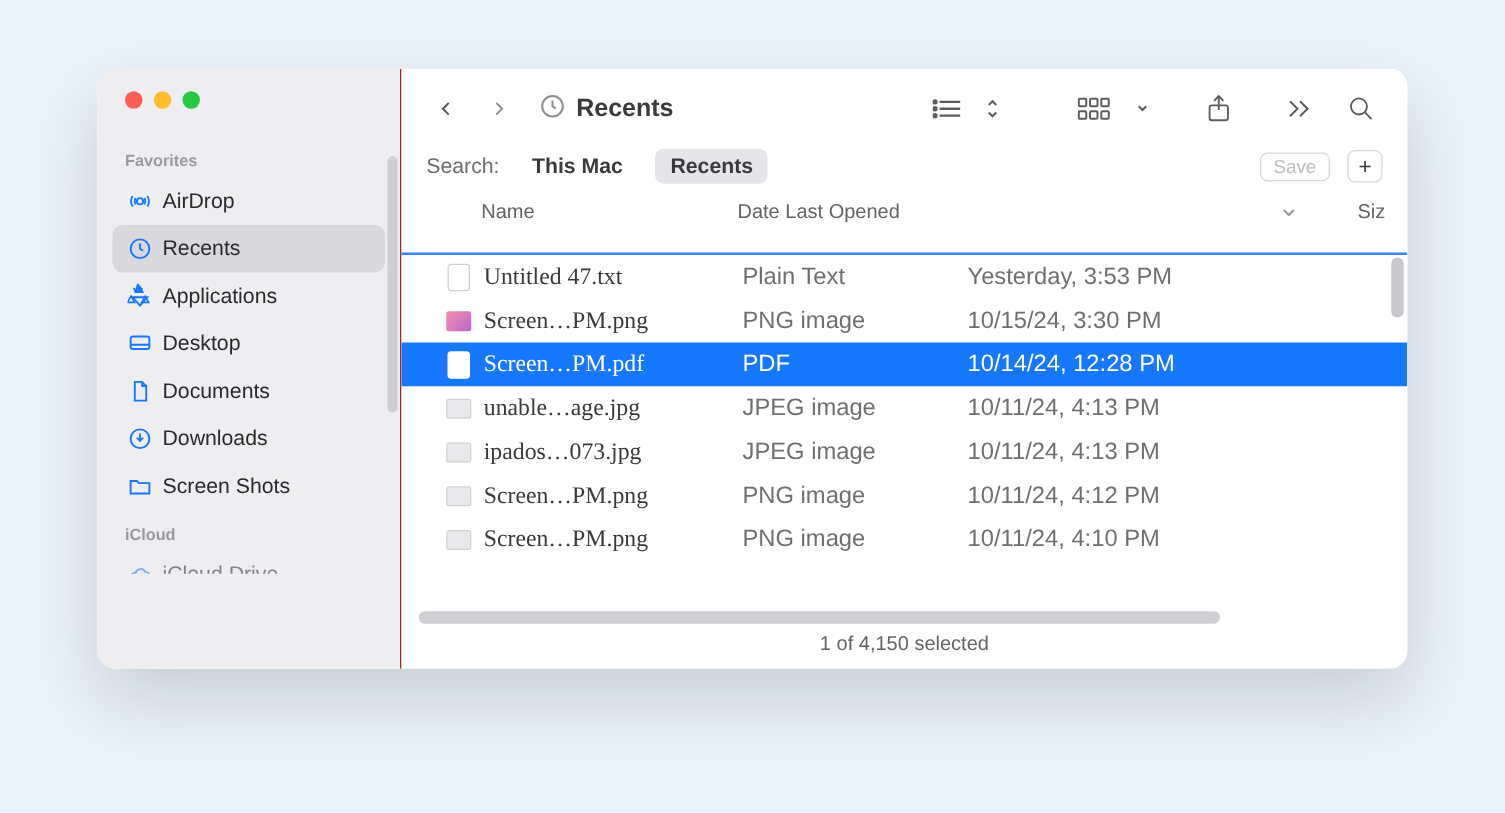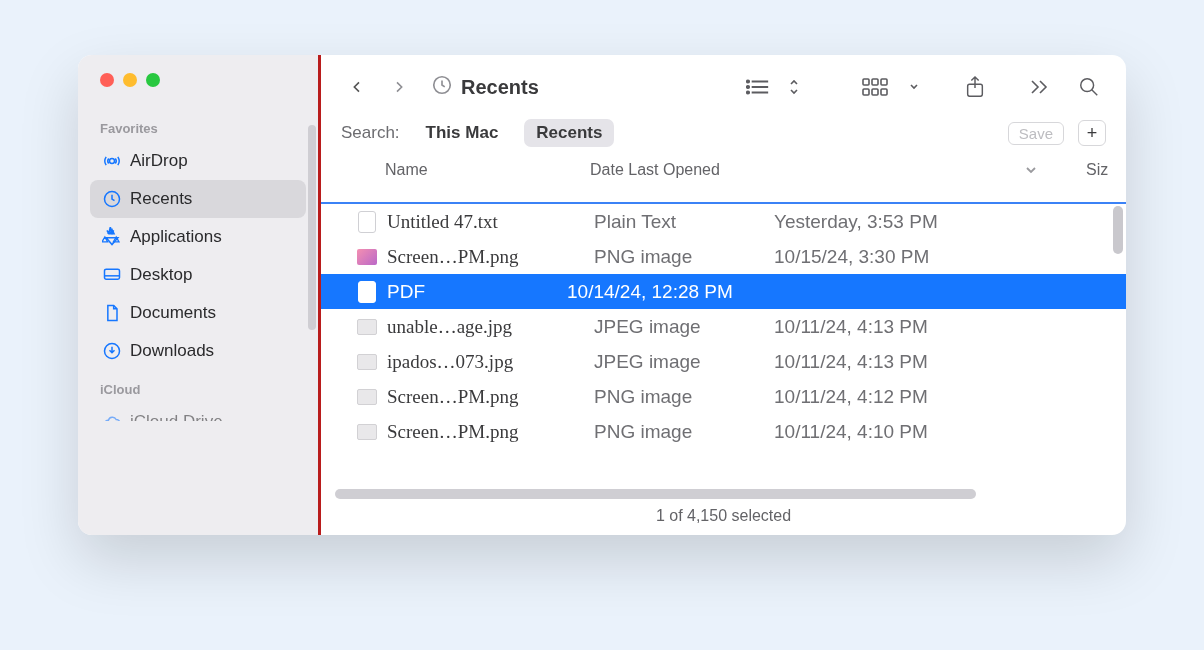--- a/index.html
+++ b/index.html
@@ -18,21 +18,21 @@
     border-radius: 14px;
     box-shadow: 0 25px 60px rgba(0,0,0,0.15);
     display: flex;
     overflow: hidden;
     position: relative;
   }
   
   .sidebar {
     width: 243px;
     background: #eeedf0;
-    border-right: 3px solid #b91c1c;
+    border-right: 1px solid #b91c1c;
     display: flex;
     flex-direction: column;
     position: relative;
   }
   .traffic-lights {
     display: flex;
     gap: 9px;
     padding: 18px 0 0 22px;
     height: 54px;
     align-items: flex-start;
@@ -266,20 +266,28 @@
       </li>
       <li class="sb-item">
         <span class="sb-icon">
           <svg viewBox="0 0 24 24" width="20" height="20">
               <circle cx="12" cy="12" r="9"></circle>
               <path d="M12 7v7M9 11l3 3 3-3"></path>
             </svg>
         </span>
         <span>Downloads</span>
       </li>
+      <li class="sb-item">
+        <span class="sb-icon">
+          <svg viewBox="0 0 24 24" width="20" height="20">
+              <path d="M3 7h6l2 2h10v10H3z"></path>
+            </svg>
+        </span>
+        <span>Screen Shots</span>
+      </li>
     </ul>
 
     <div class="sb-section-label">iCloud</div>
     <ul class="sb-list" style="opacity:.55; overflow:hidden; height:18px;">
       <li class="sb-item">
         <span class="sb-icon">
           <svg viewBox="0 0 24 24" width="20" height="20">
               <path d="M7 18a4 4 0 1 1 .7-7.96A5 5 0 0 1 17 9a4 4 0 0 1 0 9H7z"></path>
             </svg>
         </span>
@@ -402,20 +410,21 @@
               <span class="fi-png"></span>
             </span>
             <span class="c-name">Screen…PM.png</span>
             <span class="c-kind">PNG image</span>
             <span class="c-date">10/15/24, 3:30 PM</span>
           </div>
           <div class="row selected">
             <span class="file-icon">
               <span class="fi-pdf"></span>
             </span>
+            <span class="c-name">Screen…PM.pdf</span>
             <span class="c-kind">PDF</span>
             <span class="c-date">10/14/24, 12:28 PM</span>
           </div>
           <div class="row">
             <span class="file-icon">
               <span class="fi-jpg"></span>
             </span>
             <span class="c-name">unable…age.jpg</span>
             <span class="c-kind">JPEG image</span>
             <span class="c-date">10/11/24, 4:13 PM</span>

